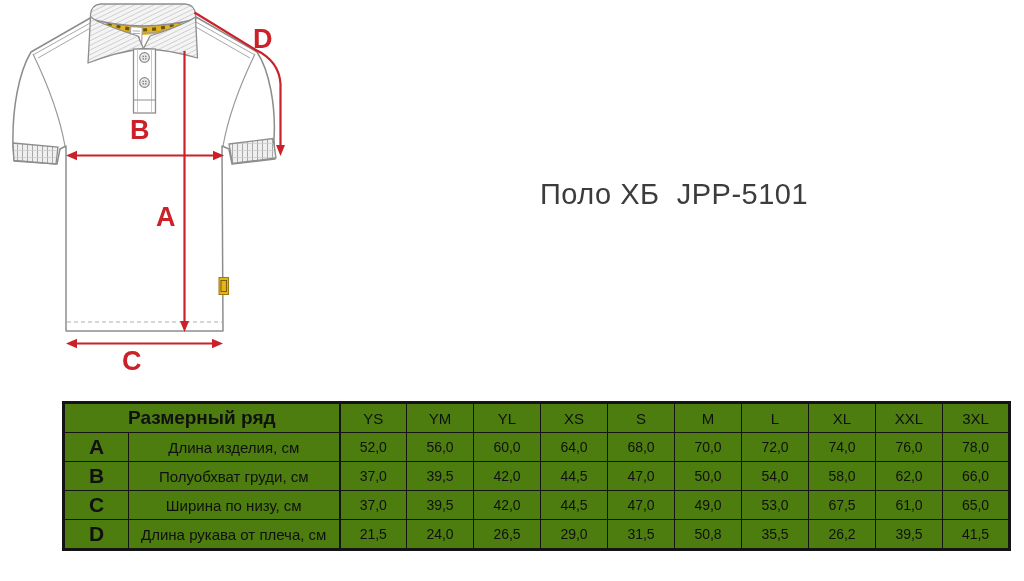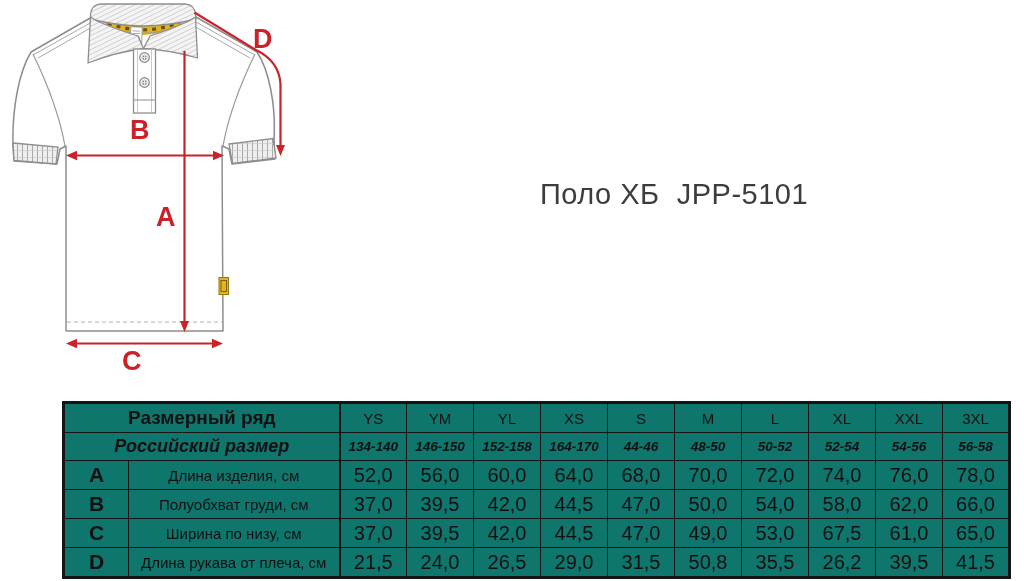--- a/index.html
+++ b/index.html
@@ -9,34 +9,34 @@
   }
   .product-title{
     position:absolute;left:540px;top:179px;
     font-size:29px;line-height:30px;color:#3c3c3c;
     white-space:pre;letter-spacing:.5px;
   }
   .diagram{position:absolute;left:0;top:0;width:330px;height:392px;}
   
   table.size-table{
     position:absolute;left:62px;top:401px;
-    border-collapse:collapse;table-layout:fixed;background:#0f766e;
+    border-collapse:collapse;table-layout:fixed;background:#4d7c0f;
     border:3px solid #141414;
   }
   .size-table td{
     border:1px solid #141414;text-align:center;vertical-align:middle;
     color:#101010;padding:0;overflow:hidden;
   }
   .th-main{font-weight:bold;font-size:19px;}
   .th-size{font-weight:normal;font-size:15px;}
   .th-rus{font-weight:bold;font-style:italic;font-size:18px;}
   .td-rusval{font-weight:bold;font-style:italic;font-size:13.5px;}
   .td-letter{font-weight:bold;font-size:21px;}
   .td-desc{text-align:left;padding-left:9px;font-size:15px;border-radius:13px;}
-  .td-val{font-size:20px;}
+  .td-val{font-size:14px;}
   .b-right2{border-right:2px solid #141414 !important;}
   tr.r-h1 td{height:28px;}
   tr.r-h2 td{height:27px;}
   tr.r-d td{height:28px;}
 </style>
 </head>
 <body>
 
 <div class="stage">
 
@@ -162,33 +162,20 @@
         <td class="th-size">YM</td>
         <td class="th-size">YL</td>
         <td class="th-size">XS</td>
         <td class="th-size">S</td>
         <td class="th-size">M</td>
         <td class="th-size">L</td>
         <td class="th-size">XL</td>
         <td class="th-size">XXL</td>
         <td class="th-size">3XL</td>
       </tr>
-      <tr class="r-h2">
-        <td colspan="2" class="th-rus b-right2">Российский размер</td>
-        <td class="td-rusval">134-140</td>
-        <td class="td-rusval">146-150</td>
-        <td class="td-rusval">152-158</td>
-        <td class="td-rusval">164-170</td>
-        <td class="td-rusval">44-46</td>
-        <td class="td-rusval">48-50</td>
-        <td class="td-rusval">50-52</td>
-        <td class="td-rusval">52-54</td>
-        <td class="td-rusval">54-56</td>
-        <td class="td-rusval">56-58</td>
-      </tr>
       <tr class="r-d">
         <td class="td-letter">A</td>
         <td class="td-desc b-right2">Длина изделия, см</td>
         <td class="td-val">52,0</td>
         <td class="td-val">56,0</td>
         <td class="td-val">60,0</td>
         <td class="td-val">64,0</td>
         <td class="td-val">68,0</td>
         <td class="td-val">70,0</td>
         <td class="td-val">72,0</td>

